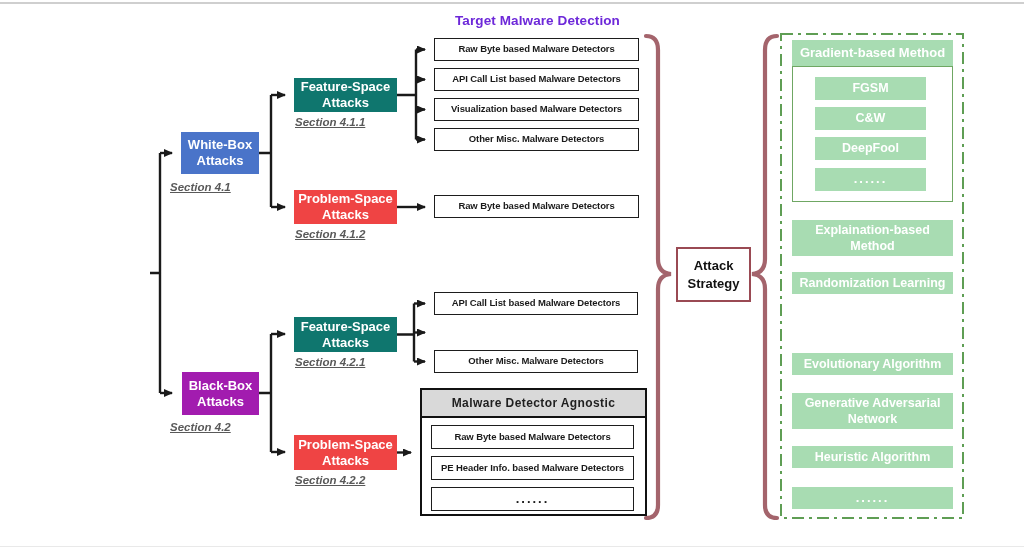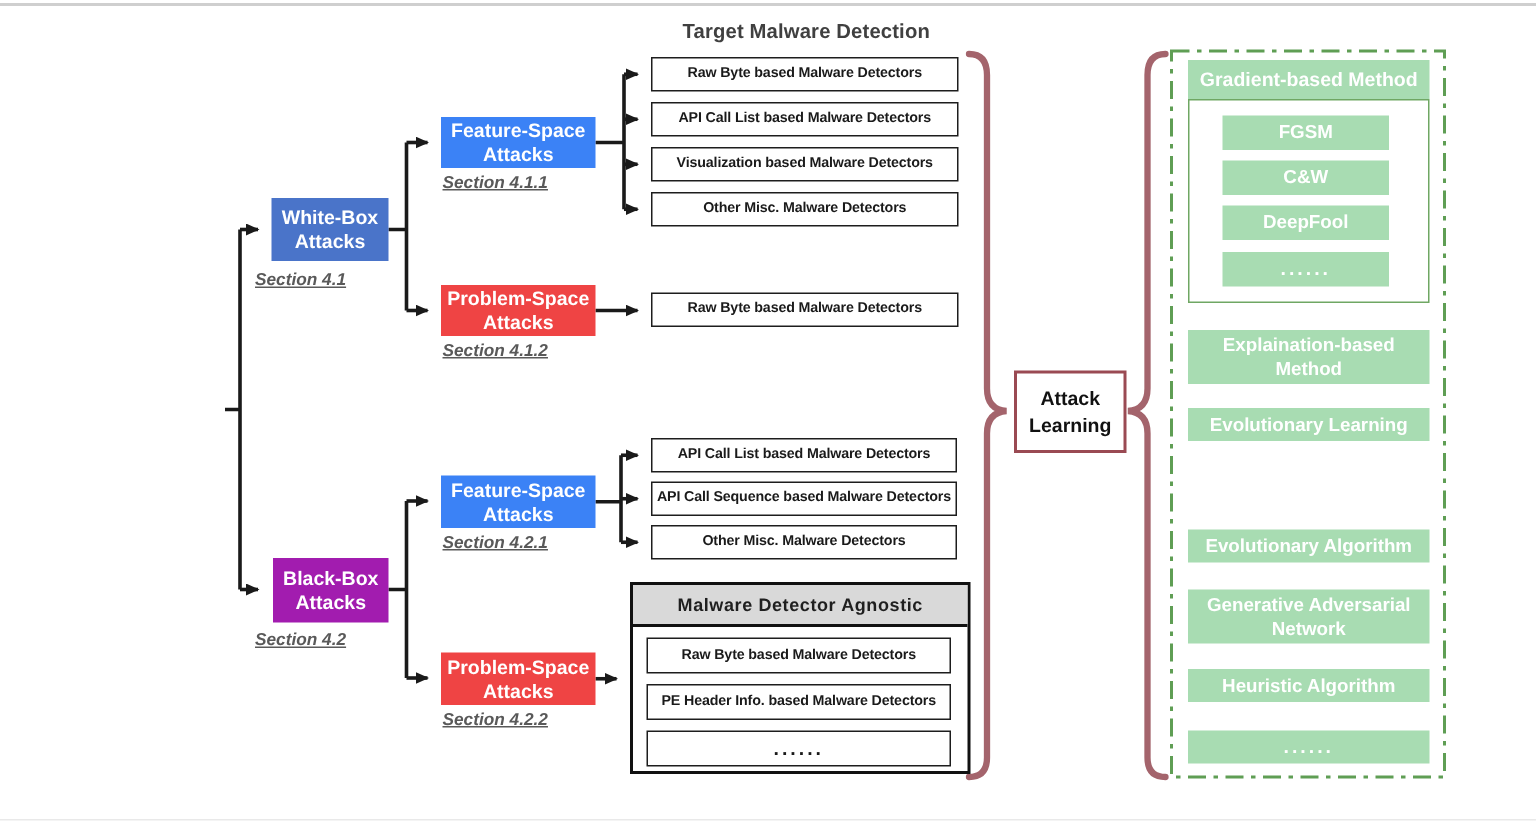--- a/index.html
+++ b/index.html
@@ -8,32 +8,32 @@
     font-family:"Liberation Sans","DejaVu Sans",sans-serif;
   }
   .edge-line{position:absolute;left:0;width:1024px;background:#cfcfcf;}
   .abs{position:absolute;box-sizing:border-box;}
   .flexc{display:flex;align-items:center;justify-content:center;text-align:center;}
   
   .node{color:#ffffff;font-weight:bold;font-size:13px;line-height:1.22;}
   .node-root{background:#bf1d23;border:2.5px solid #111111;font-size:14px;line-height:1.3;}
   .node-wb{background:#4a74c9;}
   .node-bb{background:#a21caf;}
-  .node-feature{background:#3b82f6;}
+  .node-feature{background:#0f766e;}
   .node-problem{background:#ef4444;}
   .section-label{
     color:#595959;font-weight:bold;font-style:italic;font-size:11.5px;
     text-decoration:underline;text-align:left;
   }
   
   .det{
     background:#ffffff;border:1.7px solid #1d1d1d;color:#1a1a1a;
     font-weight:bold;font-size:9.5px;letter-spacing:-0.1px;line-height:1.1;
   }
-  .title{color:#404040;font-weight:bold;font-size:13.5px;text-align:center;letter-spacing:0.1px;}
+  .title{color:#6d28d9;font-weight:bold;font-size:13.5px;text-align:center;letter-spacing:0.1px;}
   
   .agnostic{background:#ffffff;border:2.5px solid #111111;}
   .agnostic-header{
     background:#d9d9d9;border-bottom:2.5px solid #111111;color:#1f1f1f;
     font-size:12px;font-weight:600;letter-spacing:0.4px;
   }
   .det-inner{border-width:1.4px;}
   
   .strategy-box{
     background:#ffffff;border:2.5px solid #9a4a53;color:#111111;
@@ -125,39 +125,38 @@
   <div class="abs section-label" style="left:295px;top:474px;width:100px;">Section 4.2.2</div>
 
   <div class="abs flexc det" style="left:434px;top:38px;width:205px;height:23px;">Raw Byte based Malware Detectors</div>
   <div class="abs flexc det" style="left:434px;top:68px;width:205px;height:23px;">API Call List based Malware Detectors</div>
   <div class="abs flexc det" style="left:434px;top:98px;width:205px;height:23px;">Visualization based Malware Detectors</div>
   <div class="abs flexc det" style="left:434px;top:128px;width:205px;height:23px;">Other Misc. Malware Detectors</div>
 
   <div class="abs flexc det" style="left:434px;top:195px;width:205px;height:23px;">Raw Byte based Malware Detectors</div>
 
   <div class="abs flexc det" style="left:434px;top:292px;width:204px;height:23px;">API Call List based Malware Detectors</div>
-  <div class="abs flexc det" style="left:434px;top:321px;width:204px;height:23px;">API Call Sequence based Malware Detectors</div>
   <div class="abs flexc det" style="left:434px;top:350px;width:204px;height:23px;">Other Misc. Malware Detectors</div>
 
   <div class="abs agnostic" style="left:420px;top:388px;width:227px;height:128px;">
     <div class="flexc agnostic-header" style="width:100%;height:26px;">Malware Detector Agnostic</div>
   </div>
   <div class="abs flexc det det-inner" style="left:431px;top:425px;width:203px;height:24px;">Raw Byte based Malware Detectors</div>
   <div class="abs flexc det det-inner" style="left:431px;top:456px;width:203px;height:24px;">PE Header Info. based Malware Detectors</div>
   <div class="abs flexc det det-inner dots" style="left:431px;top:487px;width:203px;height:24px;">......</div>
 
-  <div class="abs flexc strategy-box" style="left:676px;top:247px;width:75px;height:55px;">Attack Learning</div>
+  <div class="abs flexc strategy-box" style="left:676px;top:247px;width:75px;height:55px;">Attack Strategy</div>
 
   <div class="abs flexc green-box" style="left:792px;top:40px;width:161px;height:26px;font-size:13px;">Gradient-based Method</div>
   <div class="abs green-subpanel" style="left:792px;top:66px;width:161px;height:136px;"></div>
   <div class="abs flexc green-box" style="left:815px;top:77px;width:111px;height:23px;">FGSM</div>
   <div class="abs flexc green-box" style="left:815px;top:107px;width:111px;height:23px;">C&amp;W</div>
   <div class="abs flexc green-box" style="left:815px;top:137px;width:111px;height:23px;">DeepFool</div>
   <div class="abs flexc green-box dots" style="left:815px;top:168px;width:111px;height:23px;">......</div>
 
   <div class="abs flexc green-box" style="left:792px;top:220px;width:161px;height:36px;">Explaination-based Method</div>
-  <div class="abs flexc green-box" style="left:792px;top:272px;width:161px;height:22px;">Evolutionary Learning</div>
+  <div class="abs flexc green-box" style="left:792px;top:272px;width:161px;height:22px;">Randomization Learning</div>
   <div class="abs flexc green-box" style="left:792px;top:353px;width:161px;height:22px;">Evolutionary Algorithm</div>
   <div class="abs flexc green-box" style="left:792px;top:393px;width:161px;height:36px;">Generative Adversarial Network</div>
   <div class="abs flexc green-box" style="left:792px;top:446px;width:161px;height:22px;">Heuristic Algorithm</div>
   <div class="abs flexc green-box dots" style="left:792px;top:487px;width:161px;height:22px;">......</div>
 
 </div>
 
 </body></html>

